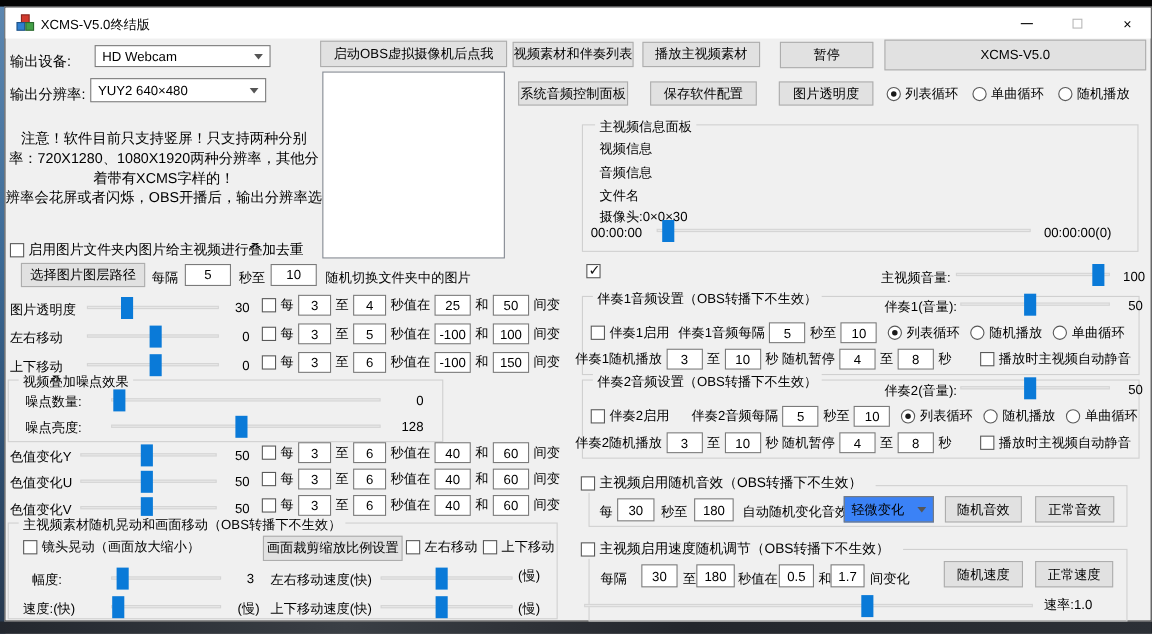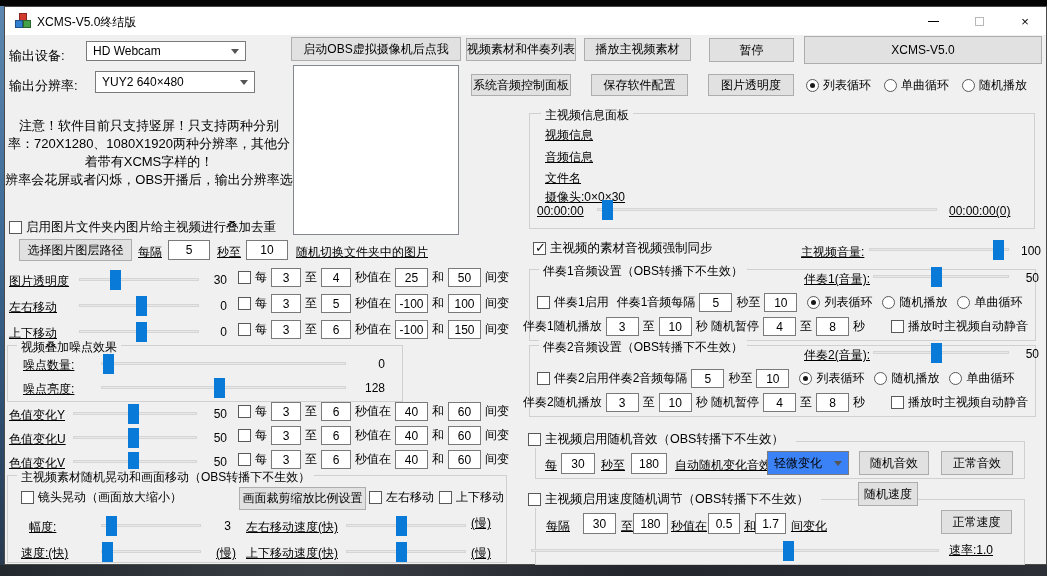--- a/index.html
+++ b/index.html
@@ -15,21 +15,21 @@
   .apptitle { position:absolute; left:32px; top:7px; font-size:12px; }
   .appicon { position:absolute; left:10px; top:6px; width:16px; height:16px; }
   .appicon i { position:absolute; width:8px; height:8px; border:1px solid rgba(0,0,0,.35); }
   .appicon .c1 { left:4px; top:0; background:#d23a2e; }
   .appicon .c2 { left:0; top:7px; background:#2f7fd0; }
   .appicon .c3 { left:8px; top:7px; background:#43a047; }
   .wbtn { position:absolute; top:0; width:46px; height:28px; display:flex; align-items:center; justify-content:center; }
   .wbtn.min i { display:block; width:11px; height:1px; background:#000; }
   .wbtn.max i { display:block; width:9px; height:9px; border:1px solid #b8b8b8; }
   .wbtn.close { font-size:13px; color:#000; }
-  .lbl { position:absolute; font-size:12px; white-space:nowrap;text-decoration:underline; }
+  .lbl { position:absolute; font-size:12px; white-space:nowrap; }
   .lbl13 { position:absolute; font-size:13px; white-space:nowrap; }
   .btn { position:absolute; display:flex; align-items:center; justify-content:center; background:#e1e1e1; border:1px solid #adadad; font-size:12px; white-space:nowrap; cursor:default; }
   .combo { position:absolute; background:#fff; border:1px solid #7a7a7a; display:flex; align-items:center; padding:0 6px; font-size:12px; }
   .combo .chev { margin-left:auto; width:0; height:0; border-left:4px solid transparent; border-right:4px solid transparent; border-top:5px solid #555; }
   .listbox { position:absolute; background:#fff; border:1px solid #828790; }
   .notice { position:absolute; font-size:13px; line-height:18px; text-align:center; white-space:nowrap; }
   .grp { position:absolute; border:1px solid #d0d0d0; }
   .grp-t { position:absolute; background:#f0f0f0; padding:0 4px; font-size:12px; white-space:nowrap; }
   .slider { position:absolute; height:20px; }
   .slider .tr { position:absolute; left:0; right:0; top:8px; height:3px; background:#e8e8e8; border:1px solid #d5d5d5; }
@@ -71,21 +71,21 @@
         <span>×</span>
       </span>
   </div>
 
   <span class="lbl13" style="left:4px;top:40px">输出设备:</span>
   <div class="combo" style="left:81px;top:34px;width:160px;height:20px">
     <span>HD Webcam</span>
       <span class="chev"></span>
   </div>
   <span class="lbl13" style="left:4px;top:70px">输出分辨率:</span>
-  <div class="combo" style="left:90px;top:64px;width:160px;height:22px">
+  <div class="combo" style="left:77px;top:64px;width:160px;height:22px">
     <span>YUY2 640×480</span>
       <span class="chev"></span>
   </div>
 
   <div class="btn" style="left:286px;top:30px;width:170px;height:24px">启动OBS虚拟摄像机后点我</div>
   <div class="listbox" style="left:288px;top:58px;width:166px;height:170px"></div>
 
   <div class="btn" style="left:461px;top:31px;width:110px;height:23px">视频素材和伴奏列表</div>
   <div class="btn" style="left:579px;top:31px;width:107px;height:23px">播放主视频素材</div>
   <div class="btn" style="left:704px;top:31px;width:85px;height:24px">暂停</div>
@@ -299,21 +299,20 @@
   <div class="slider" style="left:592px;top:193px;width:340px">
       <i class="tr"></i>
       <b class="th" style="left:3%"></b>
     </div>
   <span class="lbl" style="left:944px;top:197px">00:00:00(0)</span>
 
   <div class="hrow" style="left:528px;top:233px">
     <span class="cb">
         <span class="ck">✓</span>
       </span>
-    <span style="font-size:12.5px">主视频的素材音视频强制同步</span>
   </div>
   <span class="lbl" style="left:796px;top:237px">主视频音量:</span>
   <div class="slider" style="left:864px;top:233px;width:140px">
       <i class="tr"></i>
       <b class="th" style="left:92%"></b>
     </div>
   <span class="num" style="left:1006px;top:237px">100</span>
 
   <div class="grp" style="left:524px;top:262px;width:507px;height:72px"></div>
   <span class="grp-t" style="left:534px;top:256px">伴奏1音频设置（OBS转播下不生效）</span>
@@ -354,21 +353,21 @@
   <div class="grp" style="left:524px;top:338px;width:507px;height:72px"></div>
   <span class="grp-t" style="left:534px;top:332px">伴奏2音频设置（OBS转播下不生效）</span>
   <span class="lbl" style="left:796px;top:340px;background:#f0f0f0;padding:0 3px">伴奏2(音量):</span>
   <div class="slider" style="left:868px;top:336px;width:136px">
       <i class="tr"></i>
       <b class="th" style="left:46%"></b>
     </div>
   <span class="num" style="left:1004px;top:340px">50</span>
   <div class="hrow" style="left:532px;top:362px">
     <span class="cb"></span>
-    <span style="margin-right:0">伴奏2启用</span>
+    <span style="margin-right:20px">伴奏2启用</span>
     <span>伴奏2音频每隔</span>
     <span class="tb w33">5</span>
     <span>秒至</span>
     <span class="tb w33">10</span>
     <span class="rb on" style="margin-left:6px"></span>
       <span style="margin-right:10px">列表循环</span>
     <span class="rb"></span>
       <span style="margin-right:10px">随机播放</span>
     <span class="rb"></span>
       <span>单曲循环</span>
@@ -411,21 +410,21 @@
   </div>
   <span class="lbl" style="left:541px;top:511px">每隔</span>
   <span class="tb abs" style="left:578px;top:506px;width:33px;height:21px">30</span>
   <span class="lbl" style="left:616px;top:511px">至</span>
   <span class="tb abs" style="left:628px;top:506px;width:35px;height:21px">180</span>
   <span class="lbl" style="left:666px;top:511px">秒值在</span>
   <span class="tb abs" style="left:703px;top:506px;width:32px;height:21px">0.5</span>
   <span class="lbl" style="left:739px;top:511px">和</span>
   <span class="tb abs" style="left:750px;top:506px;width:31px;height:21px">1.7</span>
   <span class="lbl" style="left:786px;top:511px">间变化</span>
-  <div class="btn" style="left:853px;top:475px;width:60px;height:24px">随机速度</div>
+  <div class="btn" style="left:853px;top:503px;width:72px;height:24px">随机速度</div>
   <div class="btn" style="left:936px;top:503px;width:71px;height:24px">正常速度</div>
   <div class="slider" style="left:526px;top:534px;width:408px">
       <i class="tr"></i>
       <b class="th" style="left:63%"></b>
     </div>
   <span class="lbl" style="left:944px;top:535px">速率:1.0</span>
 
 </div>
 
 </body></html>

